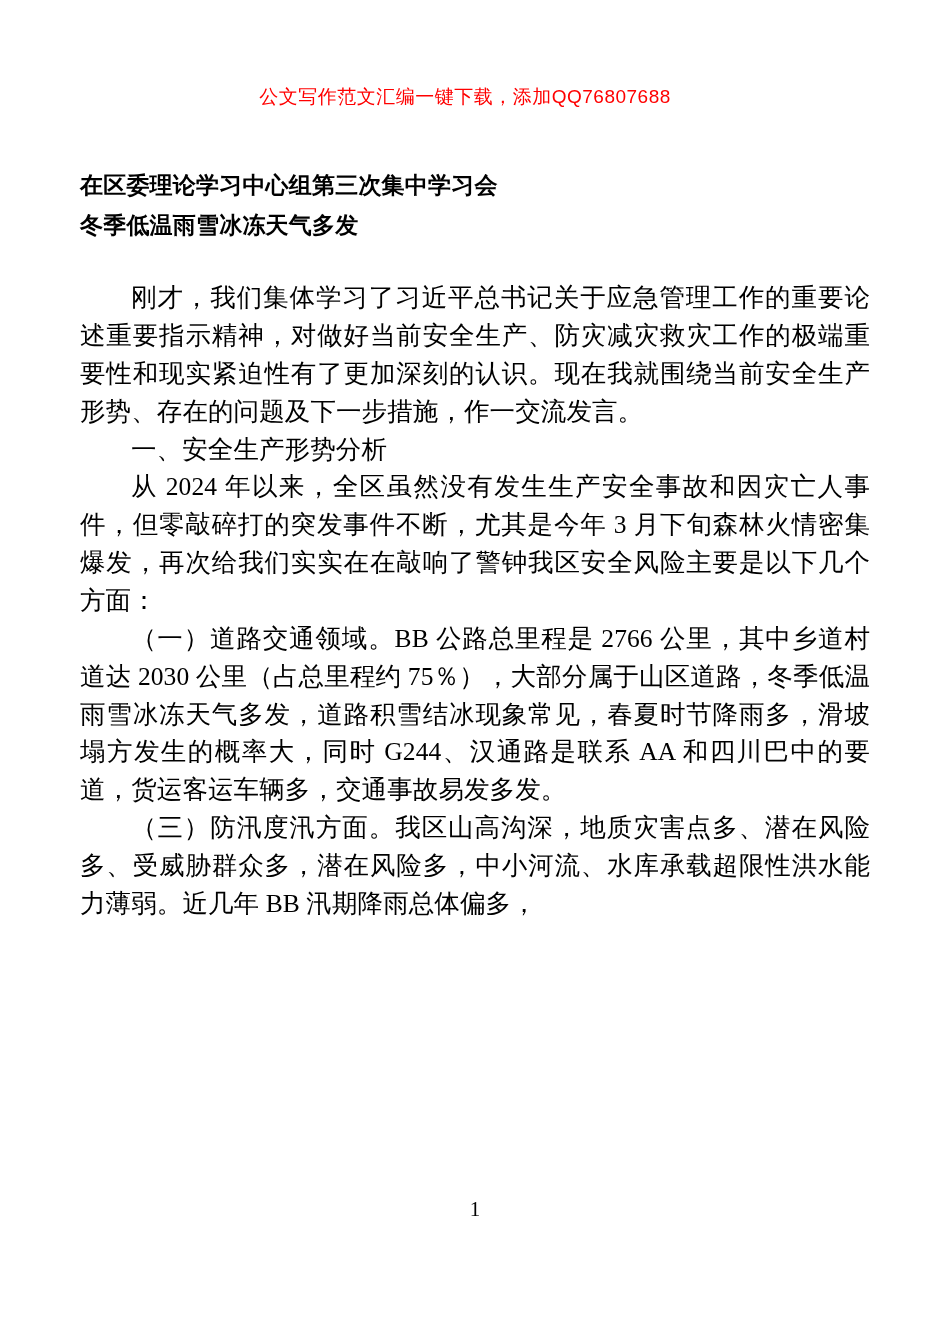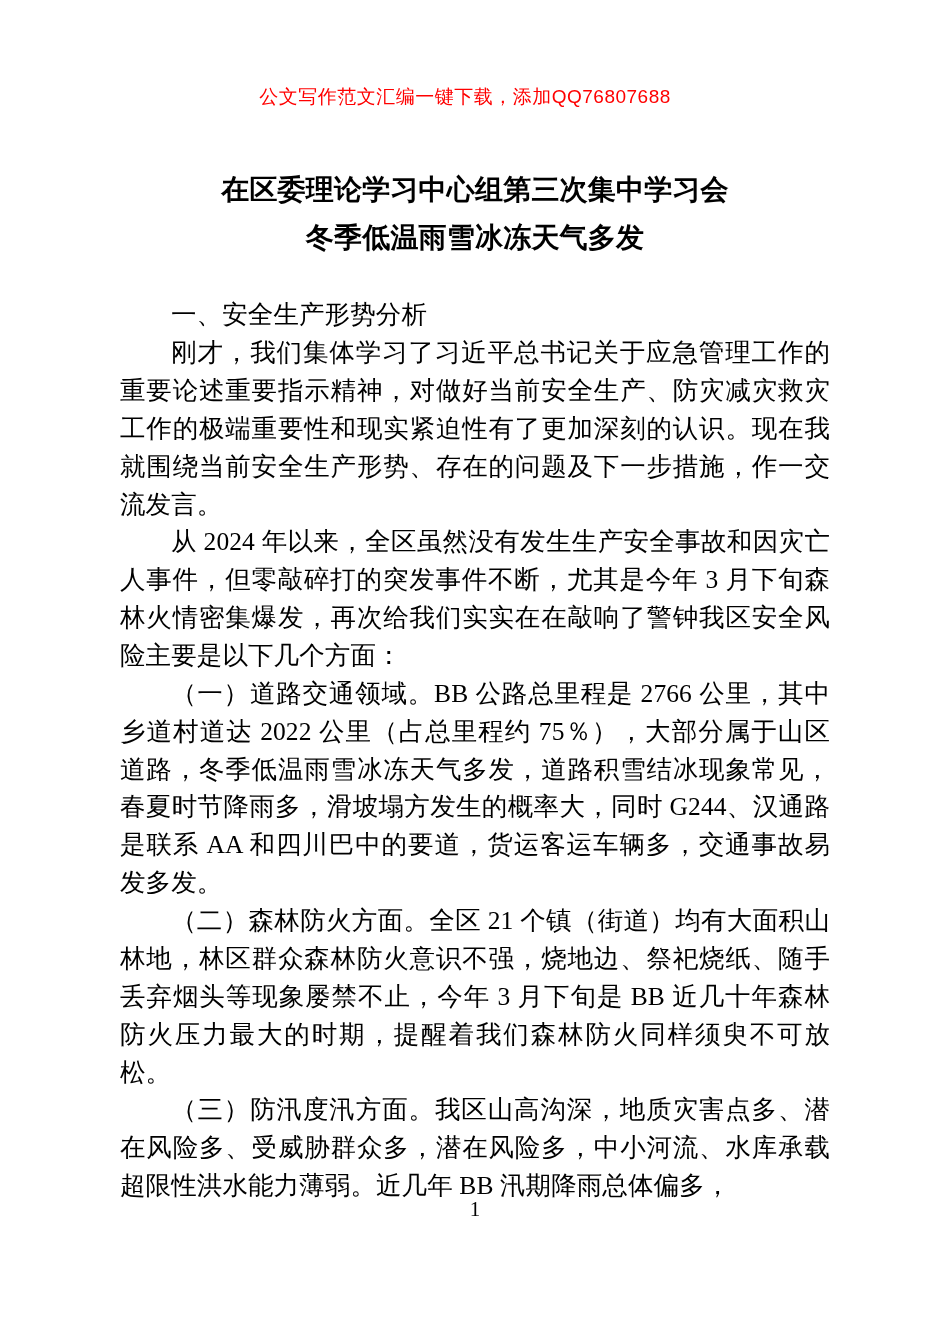--- a/index.html
+++ b/index.html
@@ -12,39 +12,39 @@
     height: 1344px;
     font-family: "Liberation Serif", "DejaVu Serif", serif;
     color: #000000;
     position: relative;
     overflow: hidden;
   }
   .page {
     width: 950px;
     height: 1344px;
     box-sizing: border-box;
-    padding: 0 120px;
+    padding: 0 80px;
     position: relative;
   }
   .watermark {
     text-align: center;
     color: #ff0000;
     font-family: "Liberation Sans", "DejaVu Sans", sans-serif;
     font-size: 19px;
     letter-spacing: 0.5px;
     padding-top: 84px;
     white-space: nowrap;
     margin-left: -20px;
   }
   .doc-title {
     margin-top: 56px;
-    text-align: center;
+    text-align: left;
     font-family: "Liberation Sans", "DejaVu Sans", sans-serif;
     font-weight: bold;
-    font-size: 28px;
+    font-size: 23px;
     line-height: 1.72;
     letter-spacing: 0.2px;
   }
   .body-text {
     margin-top: 34px;
     font-size: 25.5px;
     line-height: 1.485;
     text-align: justify;
     text-justify: inter-ideograph;
     letter-spacing: 0.1px;
@@ -68,22 +68,21 @@
 <div class="page">
 
   <div class="watermark">公文写作范文汇编一键下载，添加QQ76807688</div>
 
   <div class="doc-title">
     <div>在区委理论学习中心组第三次集中学习会</div>
     <div>冬季低温雨雪冰冻天气多发</div>
   </div>
 
   <div class="body-text">
+    <p class="para">刚才，我们集体学习了习近平总书记关于应急管理工作的重要论述重要指示精神，对做好当前安全生产、防灾减灾救灾工作的极端重要性和现实紧迫性有了更加深刻的认识。现在我就围绕当前安全生产形势、存在的问题及下一步措施，作一交流发言。</p>
     <p class="para">一、安全生产形势分析</p>
-    <p class="para">刚才，我们集体学习了习近平总书记关于应急管理工作的重要论述重要指示精神，对做好当前安全生产、防灾减灾救灾工作的极端重要性和现实紧迫性有了更加深刻的认识。现在我就围绕当前安全生产形势、存在的问题及下一步措施，作一交流发言。</p>
     <p class="para">从 2024 年以来，全区虽然没有发生生产安全事故和因灾亡人事件，但零敲碎打的突发事件不断，尤其是今年 3 月下旬森林火情密集爆发，再次给我们实实在在敲响了警钟我区安全风险主要是以下几个方面：</p>
-    <p class="para">（一）道路交通领域。BB 公路总里程是 2766 公里，其中乡道村道达 2022 公里（占总里程约 75％），大部分属于山区道路，冬季低温雨雪冰冻天气多发，道路积雪结冰现象常见，春夏时节降雨多，滑坡塌方发生的概率大，同时 G244、汉通路是联系 AA 和四川巴中的要道，货运客运车辆多，交通事故易发多发。</p>
-    <p class="para">（二）森林防火方面。全区 21 个镇（街道）均有大面积山林地，林区群众森林防火意识不强，烧地边、祭祀烧纸、随手丢弃烟头等现象屡禁不止，今年 3 月下旬是 BB 近几十年森林防火压力最大的时期，提醒着我们森林防火同样须臾不可放松。</p>
+    <p class="para">（一）道路交通领域。BB 公路总里程是 2766 公里，其中乡道村道达 2030 公里（占总里程约 75％），大部分属于山区道路，冬季低温雨雪冰冻天气多发，道路积雪结冰现象常见，春夏时节降雨多，滑坡塌方发生的概率大，同时 G244、汉通路是联系 AA 和四川巴中的要道，货运客运车辆多，交通事故易发多发。</p>
     <p class="para">（三）防汛度汛方面。我区山高沟深，地质灾害点多、潜在风险多、受威胁群众多，潜在风险多，中小河流、水库承载超限性洪水能力薄弱。近几年 BB 汛期降雨总体偏多，</p>
   </div>
 
   <div class="page-number">1</div>
 </div>
 
 </body></html>

